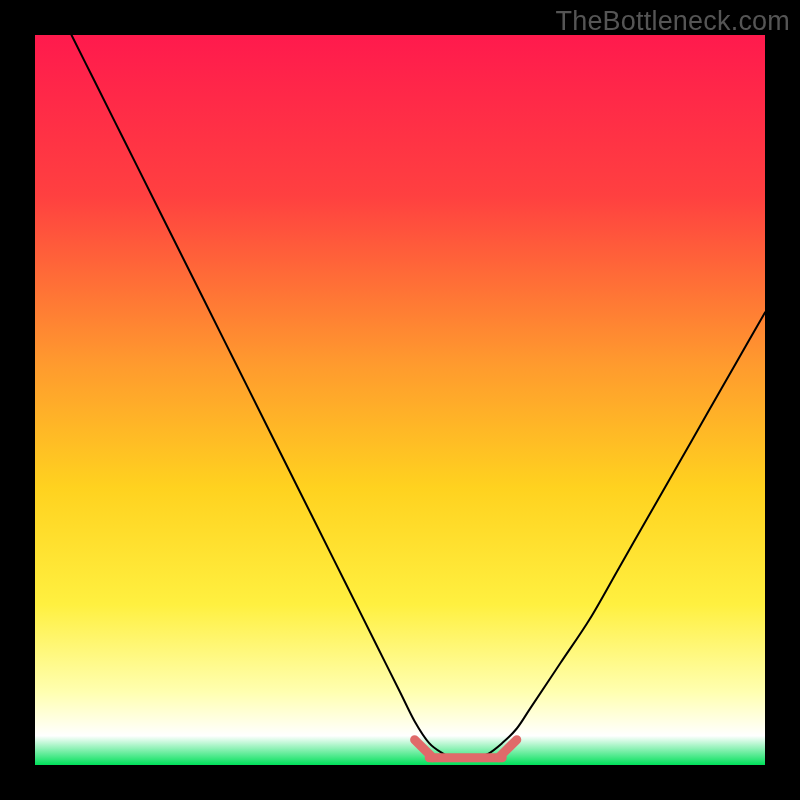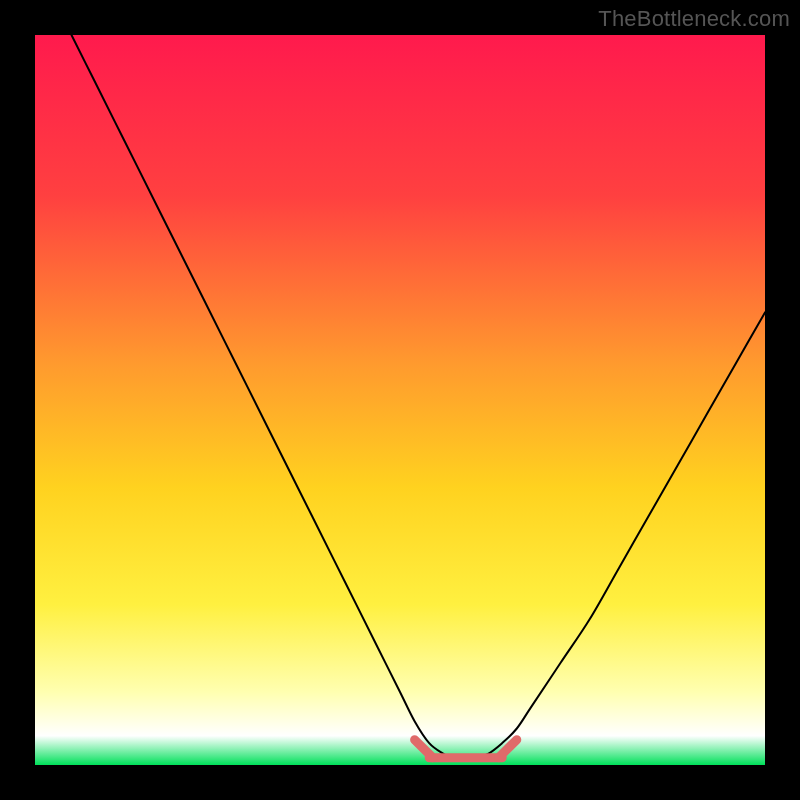--- a/index.html
+++ b/index.html
@@ -17,21 +17,21 @@
     left: 0;
     width: 800px;
     height: 800px;
     background: #000;
   }
   .watermark {
     position: absolute;
     top: 6px;
     right: 10px;
     color: #555;
-    font-size: 22px;
+    font-size: 27px;
     letter-spacing: 0.2px;
     z-index: 40;
   }
   .plot {
     position: absolute;
     display: block;
   }
 </style>
 </head>
 <body>

